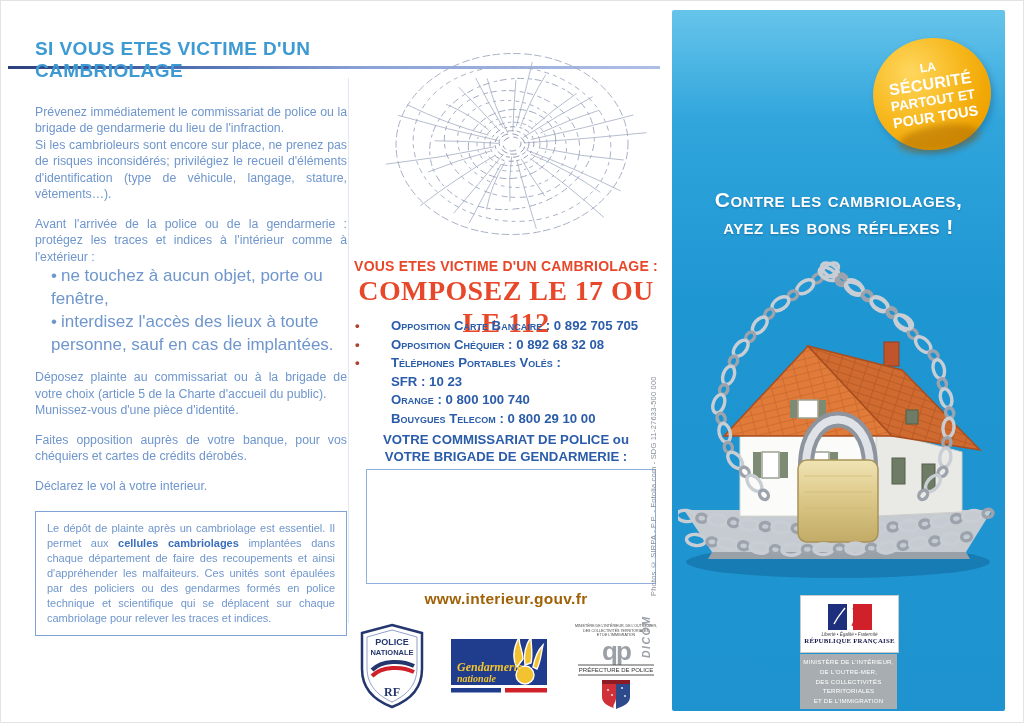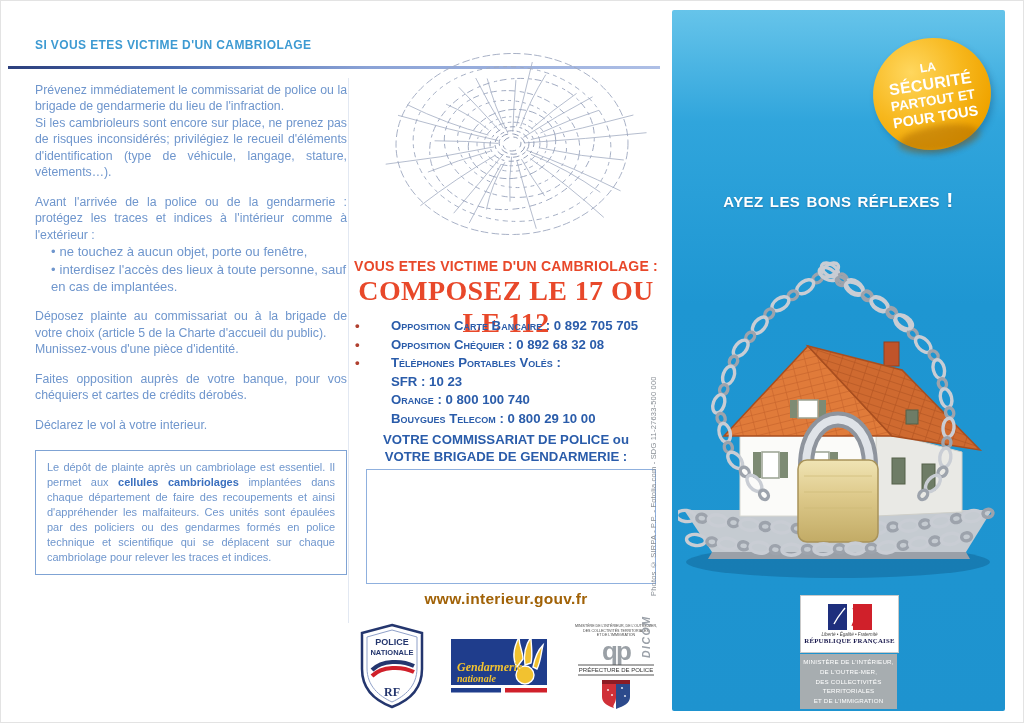--- a/index.html
+++ b/index.html
@@ -1,25 +1,25 @@
 <!DOCTYPE html>
 <html><head>
 <meta charset="utf-8">
 <style>
   html,body{margin:0;padding:0;background:#ffffff;}
   #page{position:relative;width:1024px;height:723px;background:#ffffff;overflow:hidden;
         font-family:"Liberation Sans",sans-serif;}
   
   #left-col{position:absolute;left:35px;top:38px;width:312px;}
-  .section-heading{font-size:12px;font-weight:bold;color:#3d9ad2;letter-spacing:.4px;margin:0;}
+  .section-heading{font-size:19px;font-weight:bold;color:#3d9ad2;letter-spacing:.4px;margin:0;}
   #heading-rule{position:absolute;left:8px;top:66px;width:652px;height:2.5px;
     background:linear-gradient(90deg,#2c3f7d 0%,#4a6aae 25%,#8aa2d6 55%,#aebfe6 100%);}
-  .pgroup{margin:8px 0 13px 0;}
+  .pgroup{margin:0 0 13px 0;}
   .pgroup p{margin:0;font-size:12.3px;line-height:1.34;color:#6f96cd;text-align:justify;}
-  .sub-bullet{font-size:13px;line-height:1.34;color:#6f96cd;padding-left:16px;}
+  .sub-bullet{font-size:17px;line-height:1.34;color:#6f96cd;padding-left:16px;}
   .sub-bullet .dot{margin-right:4px;}
   #left-box{margin-top:17px;border:1px solid #7fa3d4;padding:9px 11px;
     font-size:11px;line-height:1.36;color:#6f96cd;text-align:justify;}
   #left-box b{color:#3a6fbe;}
   #fold-line{position:absolute;left:348px;top:78px;width:1px;height:545px;background:rgba(140,165,205,.25);}
   
   #glass-wrap{position:absolute;left:362px;top:40px;width:300px;height:212px;}
   #alert-block{position:absolute;left:352px;top:258px;width:308px;text-align:center;color:#e8482a;}
   #alert-line1{font-size:14px;font-weight:bold;letter-spacing:.2px;}
   #alert-line2{font-size:28px;font-weight:bold;letter-spacing:.4px;margin-top:1px;font-family:Liberation Serif, serif;}
@@ -210,20 +210,21 @@
 
   <div id="cover">
     <div id="badge">
       <div class="b1">LA</div>
       <div class="b2">SÉCURITÉ</div>
       <div class="b3">PARTOUT ET</div>
       <div class="b4">POUR TOUS</div>
     </div>
 
     <div id="cover-title">
+      <div>Contre les cambriolages,</div>
       <div>ayez les bons réflexes !</div>
     </div>
 
     <div id="house-wrap">
       <svg id="house-svg" width="321" height="345" viewBox="0 0 321 345">
         <defs>
           <pattern id="tiles1" width="13" height="7" patternUnits="userSpaceOnUse" patternTransform="rotate(-14)">
             <rect width="13" height="7" fill="#e07b3a"></rect>
             <path d="M0,7 H13" stroke="#bf5d27" stroke-width="1"></path>
             <path d="M6.5,0 V7" stroke="#c9662c" stroke-width="0.7"></path>

